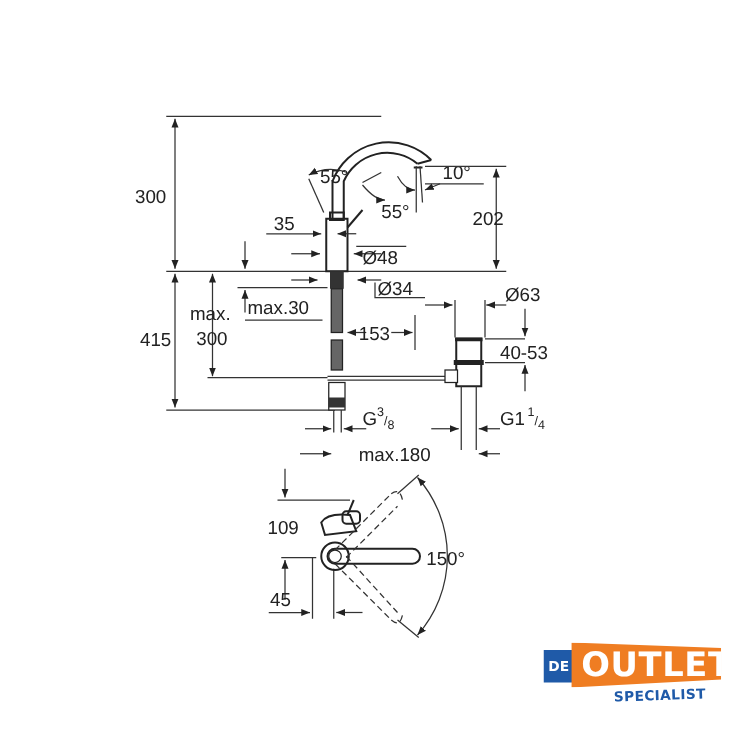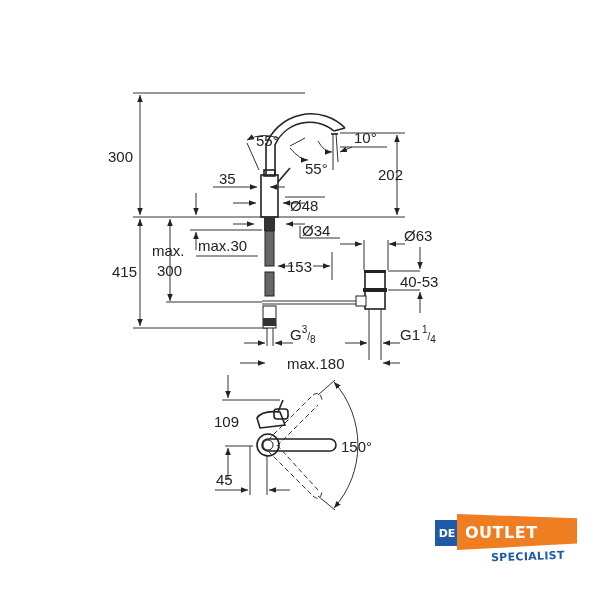--- a/index.html
+++ b/index.html
@@ -6,21 +6,21 @@
   body { width: 600px; height: 600px; position: relative; overflow: hidden; font-family: "Liberation Sans", sans-serif; }
   #diagram { position: absolute; left: 0; top: 0; width: 600px; height: 600px; }
   #diagram text { font-family: "Liberation Sans", sans-serif; fill: #222; }
   .ln { stroke: #333; stroke-width: 1; fill: none; }
   .thick { stroke: #222; stroke-width: 1.6; fill: none; }
   .dash { stroke: #333; stroke-width: 1; fill: none; stroke-dasharray: 5 3; }
   .lbl { font-size: 15px; }
   .lbl-sm { font-size: 10px; }
   .logo { position: absolute; left: 435px; top: 512px; width: 150px; height: 58px; }
   .logo-de { position: absolute; left: 0; top: 8px; width: 24px; height: 26px; background: #1f5aa8; color: #fff; font-weight: bold; font-size: 11px; display: flex; align-items: center; justify-content: center; font-family: "DejaVu Sans", sans-serif; }
-  .logo-outlet { position: absolute; left: 22px; top: 2px; width: 120px; height: 36px; background: #ef7d22; clip-path: polygon(0 0, 100% 12%, 100% 82%, 0 100%); color: #fff; font-weight: bold; font-size: 16px; display: flex; align-items: center; padding-left: 8px; box-sizing: border-box; font-family: "DejaVu Sans", sans-serif; letter-spacing: 0.5px; }
+  .logo-outlet { position: absolute; left: 22px; top: 2px; width: 120px; height: 36px; background: #ef7d22; clip-path: polygon(0 0, 100% 12%, 100% 82%, 0 100%); color: #fff; font-weight: bold; font-size: 27px; display: flex; align-items: center; padding-left: 8px; box-sizing: border-box; font-family: "DejaVu Sans", sans-serif; letter-spacing: 0.5px; }
   .logo-spec { position: absolute; left: 56px; top: 38px; color: #1f5aa8; font-weight: bold; font-size: 11px; font-family: "DejaVu Sans", sans-serif; transform: rotate(-2deg); letter-spacing: 0.3px; }
 </style>
 </head>
 <body>
 
 <svg id="diagram" viewBox="0 0 600 600" xmlns="http://www.w3.org/2000/svg">
   <defs>
     <marker id="arr" viewBox="0 0 10 10" refX="10" refY="5" markerWidth="7" markerHeight="7" orient="auto-start-reverse">
       <path d="M0,1 L10,5 L0,9 z" fill="#222"></path>
     </marker>

